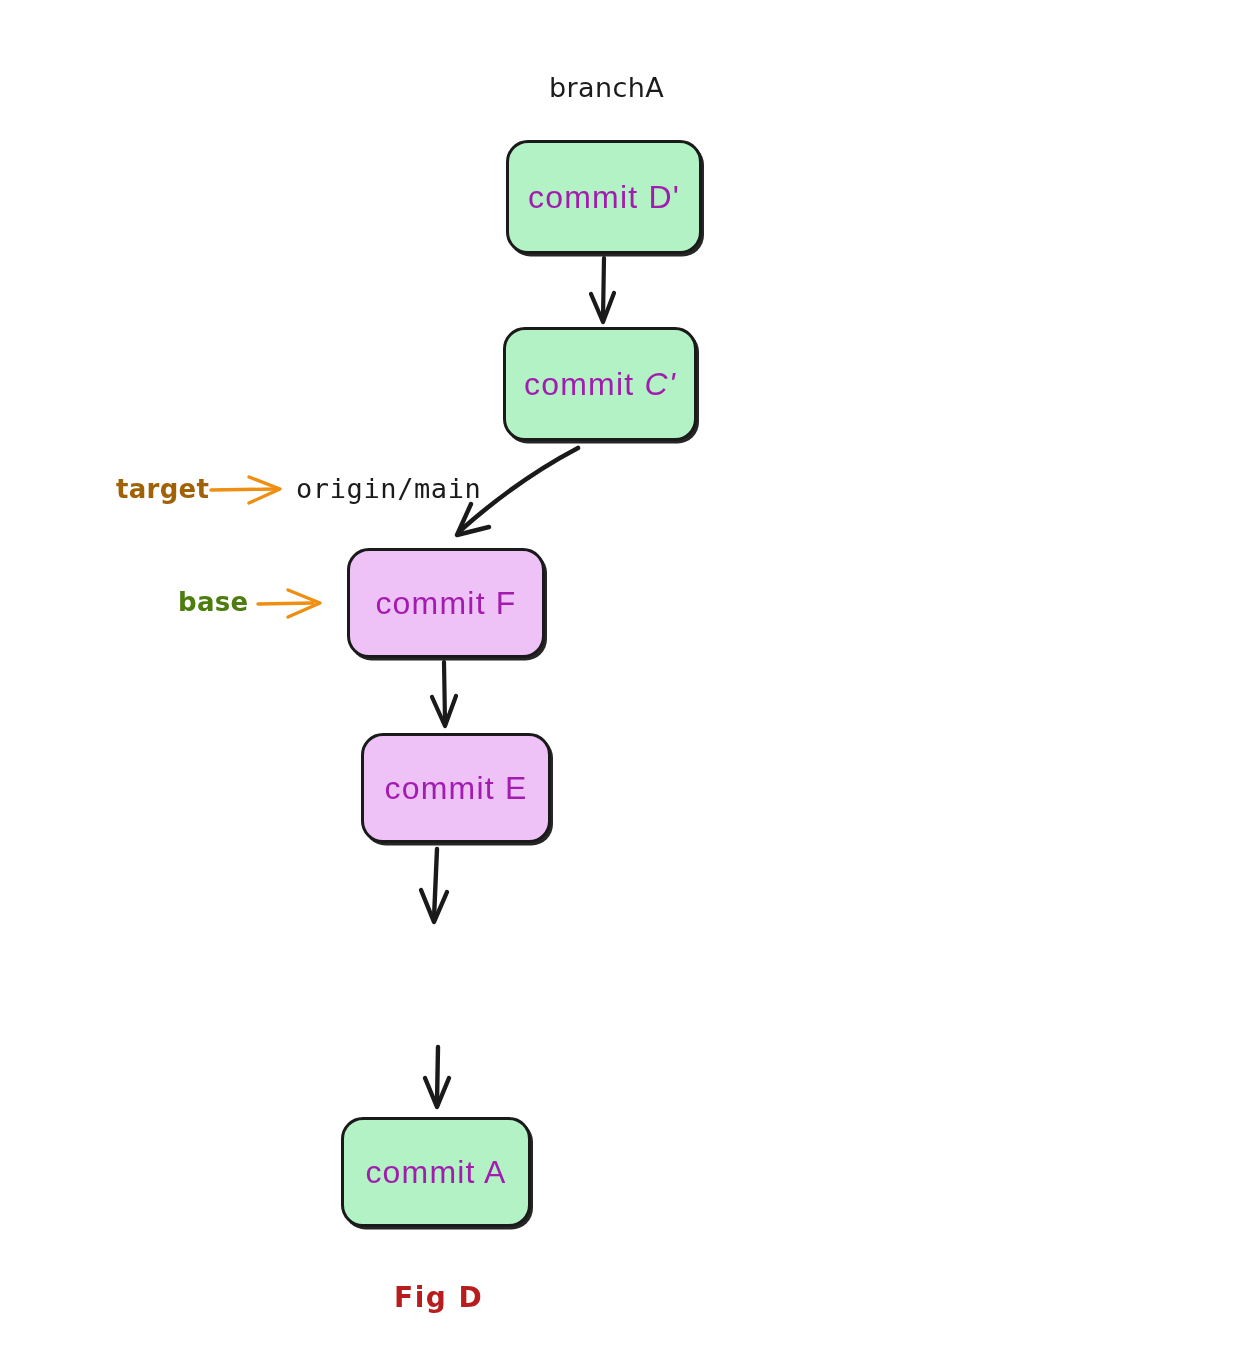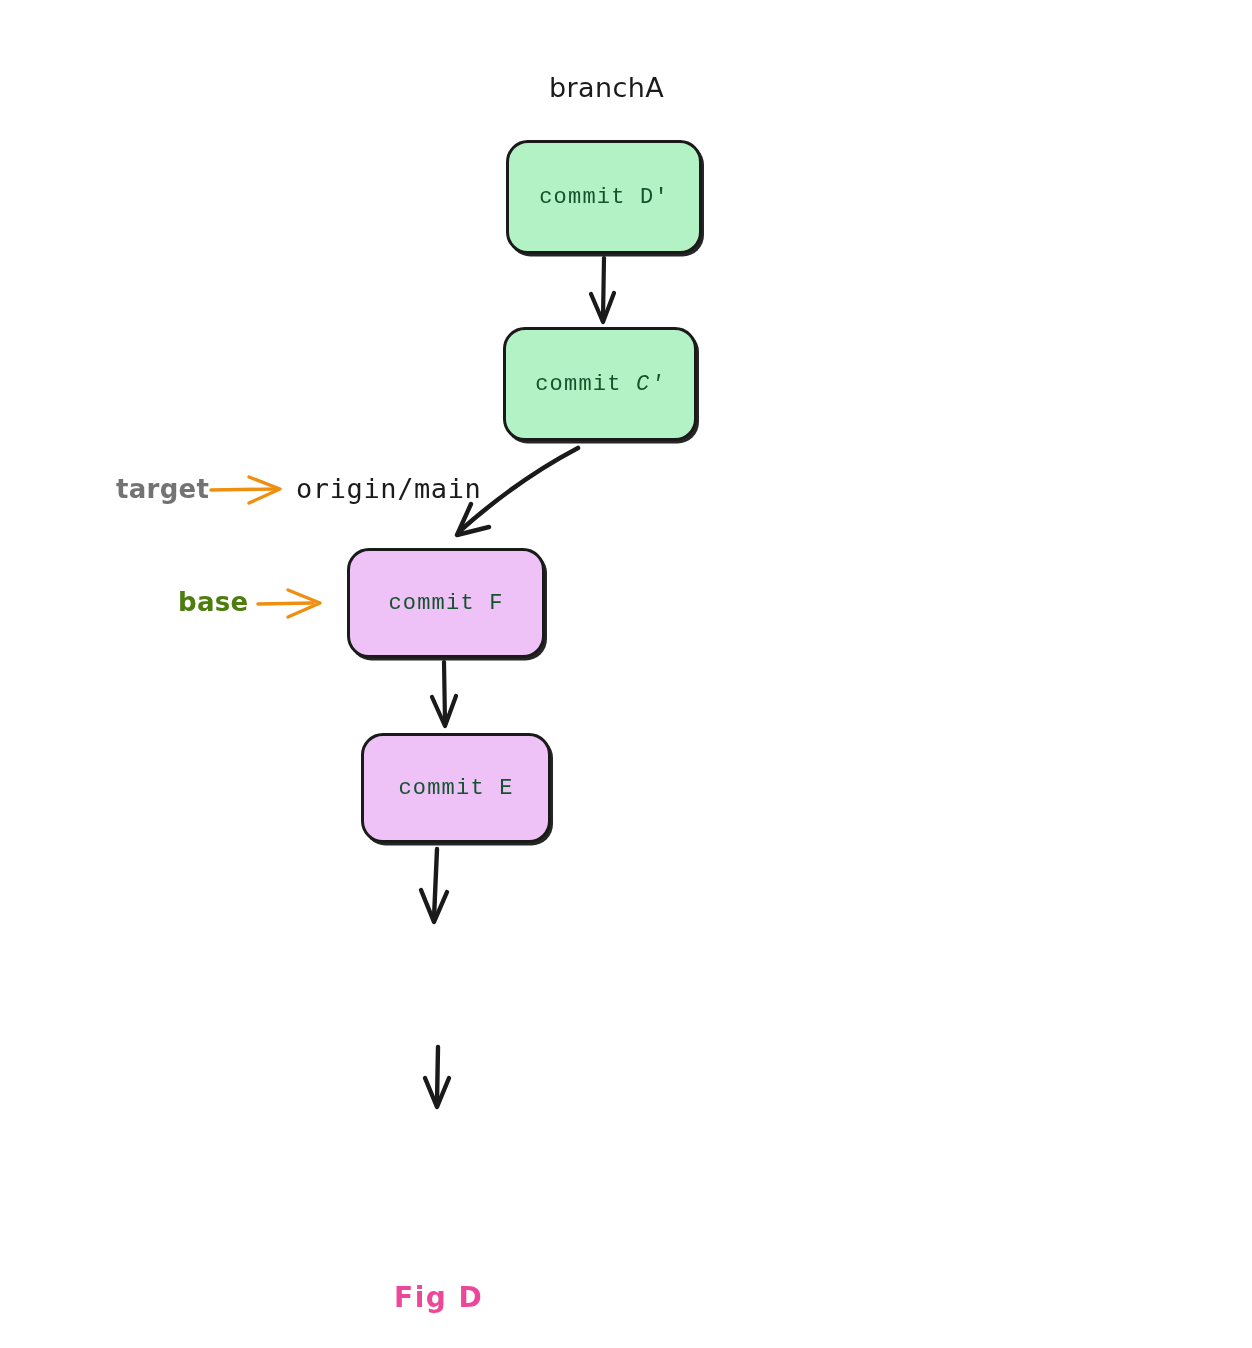--- a/index.html
+++ b/index.html
@@ -34,24 +34,24 @@
     box-sizing: border-box;
     display: flex;
     align-items: center;
     justify-content: center;
     border: 3.5px solid #1a1a1a;
     border-radius: 22px;
     box-shadow: 2.5px 3px 0 -0.5px rgba(20,20,20,0.92);
     z-index: 2;
   }
   .node-label {
-    font-family: Liberation Mono, monospace;
-    font-size: 22px;
+    font-family: Liberation Sans, sans-serif;
+    font-size: 32px;
     letter-spacing: 1.2px;
-    color: #14532d;
+    color: #a21caf;
     white-space: nowrap;
   }
   .node-label .prime-italic {
     font-style: italic;
   }
   .branch-label {
     position: absolute;
     font-family: "DejaVu Sans", sans-serif;
     font-size: 27px;
     color: #1b1b1b;
@@ -127,37 +127,40 @@
     <g>
       <path d="M258,588 L313,587" stroke="#ee8f12" stroke-width="3.4" fill="none" stroke-linecap="round"></path>
       <path d="M288,574 L320,587 L288,601" stroke="#ee8f12" stroke-width="3.4" fill="none" stroke-linecap="round" stroke-linejoin="round"></path>
     </g>
   </svg>
 
   <div class="branch-label" style="left:549px; top:56px;">branchA</div>
 
   <div class="ref-label" style="left:296px; top:457px;">origin/main</div>
 
-  <div class="annot-label" style="left:116px; top:458px; color:#737373;">target</div>
+  <div class="annot-label" style="left:116px; top:458px; color:#a16207;">target</div>
 
   <div class="annot-label" style="left:178px; top:571px; color:#4d7c0f;">base</div>
 
   <div class="node" style="left:506px; top:124px; width:196px; height:114px; background:#b2f2c4;">
     <span class="node-label">commit D'</span>
   </div>
 
   <div class="node" style="left:347px; top:532px; width:198px; height:110px; background:#eec2f7;">
     <span class="node-label">commit F</span>
   </div>
 
   <div class="node" style="left:503px; top:311px; width:194px; height:114px; background:#b2f2c4;">
     <span class="node-label">commit <span class="prime-italic">C'</span></span>
   </div>
 
   <div class="node" style="left:361px; top:717px; width:190px; height:110px; background:#eec2f7;">
     <span class="node-label">commit E</span>
   </div>
 
 
+  <div class="node" style="left:341px; top:1101px; width:190px; height:110px; background:#b2f2c4;">
+    <span class="node-label">commit A</span>
+  </div>
 
-  <div class="fig-label" style="left:394px; top:1265px; color:#ec4899;">Fig D</div>
+  <div class="fig-label" style="left:394px; top:1265px; color:#b91c1c;">Fig D</div>
 
 </div>
 
 </body></html>

